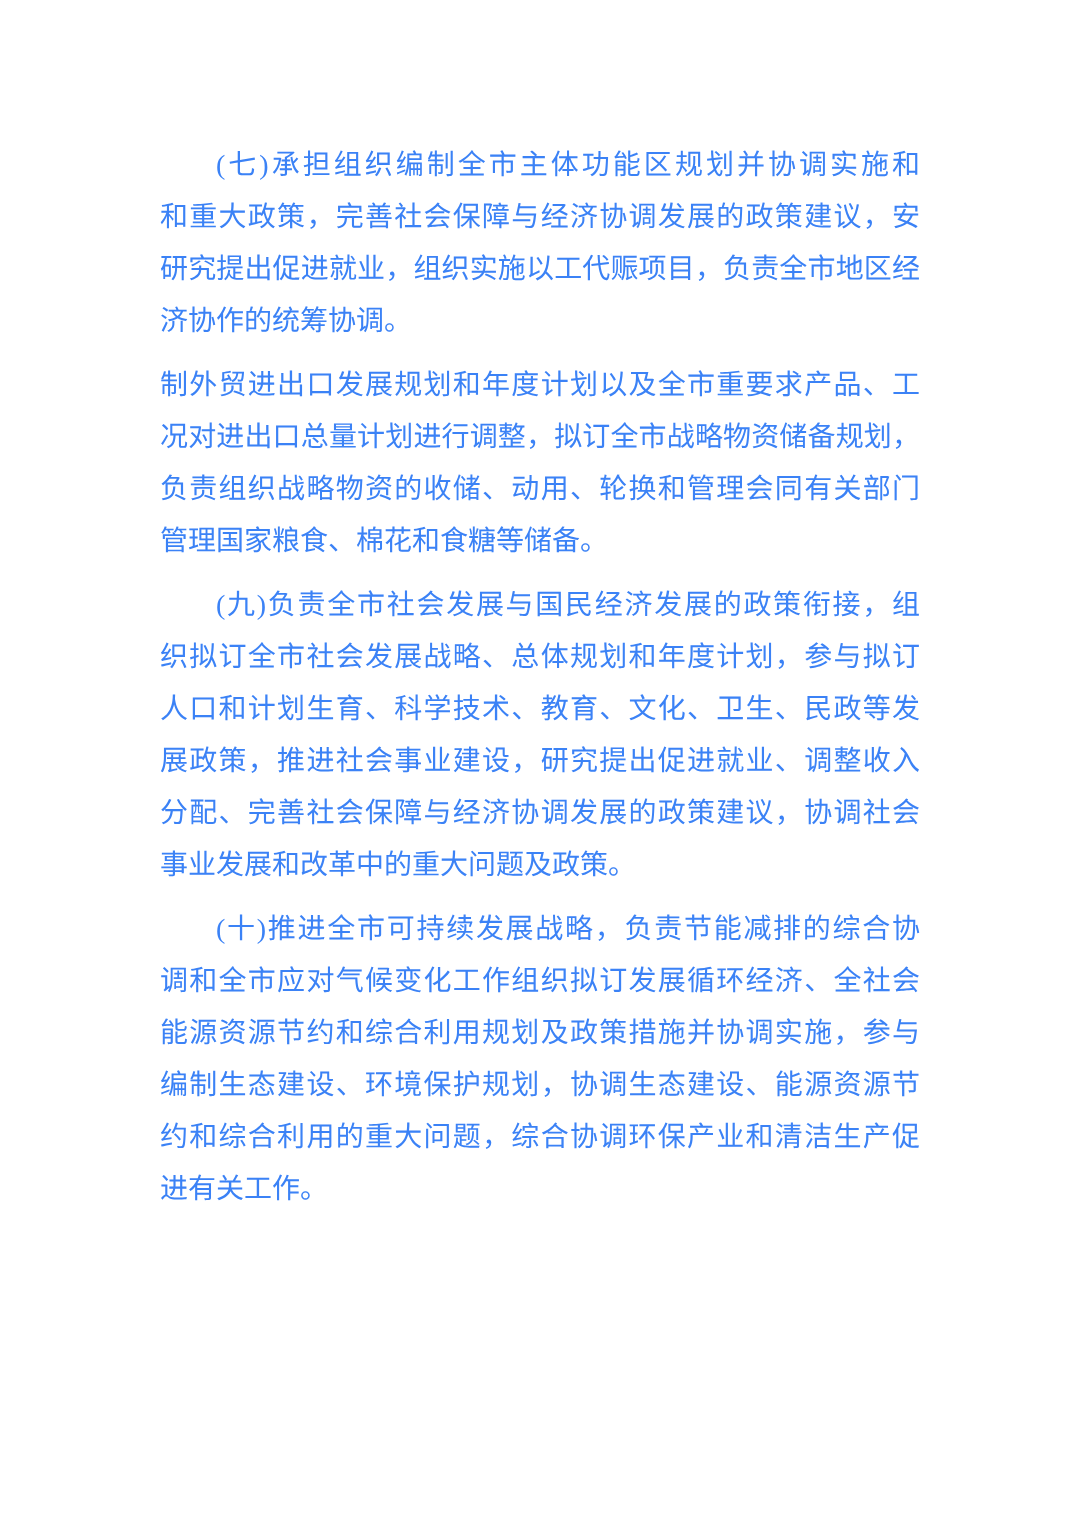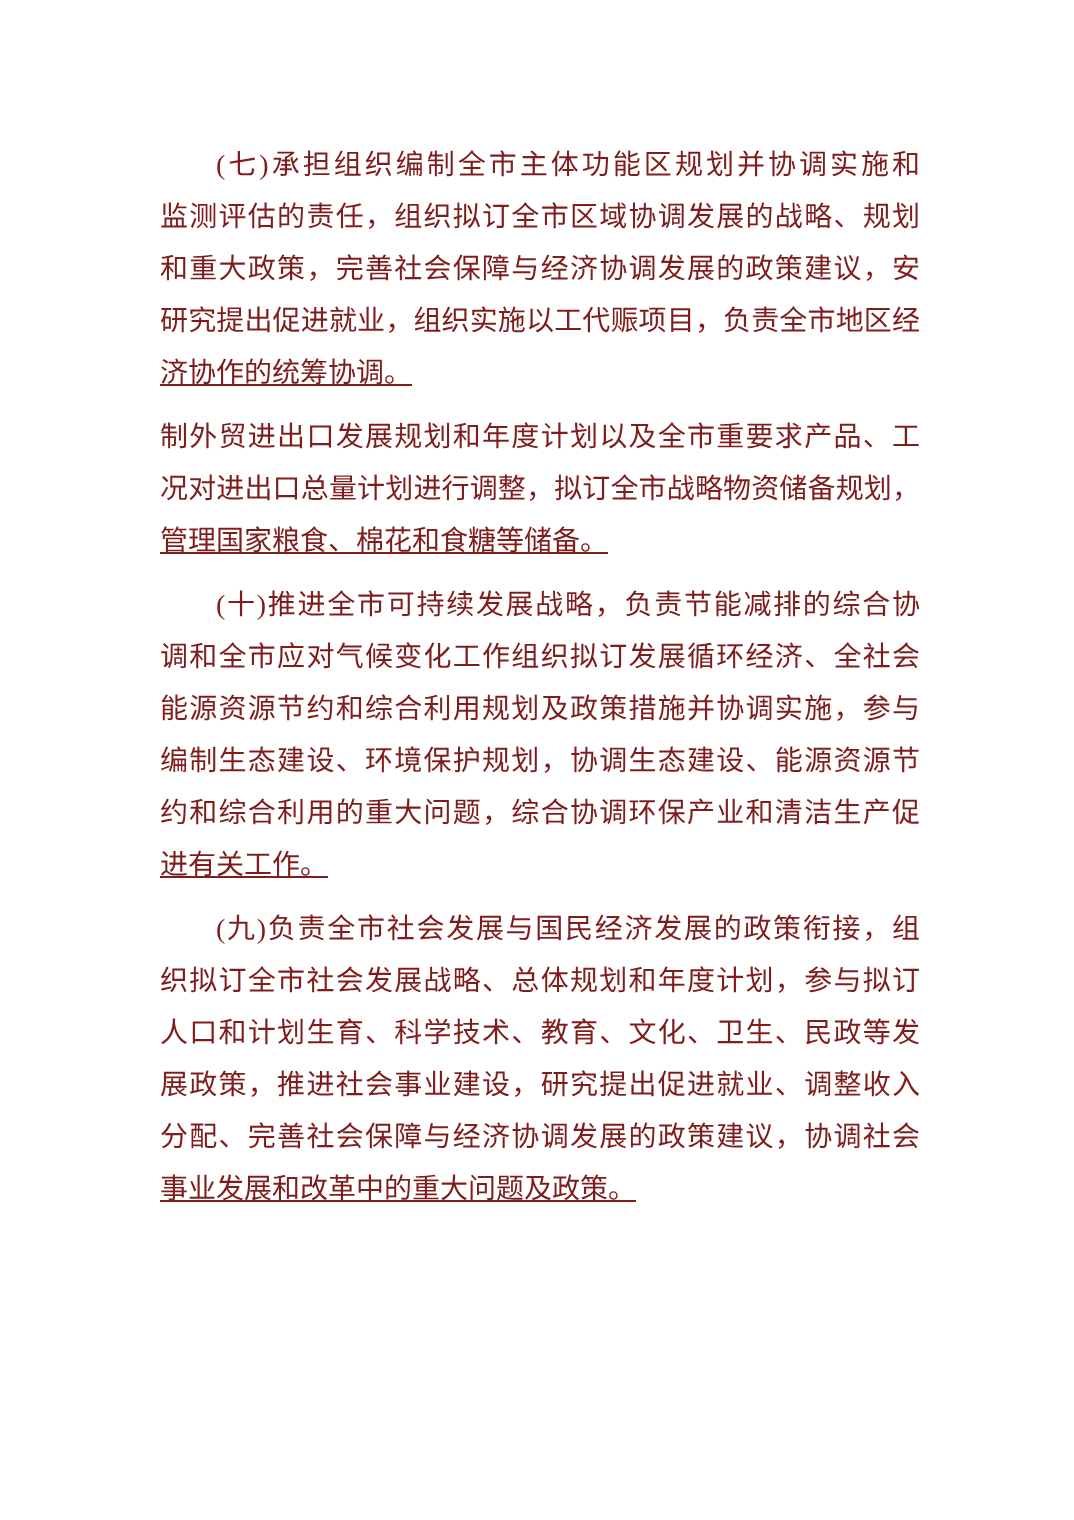--- a/index.html
+++ b/index.html
@@ -41,50 +41,49 @@
     text-align: justify;
     text-align-last: justify;
     min-height: 52px;
     white-space: normal;
   }
   .line.first {
     text-indent: 2em;
   }
   .line.last {
     text-align-last: left;
-    text-decoration: underline;
   }
 </style>
 </head>
 <body style="background: rgb(255, 255, 255);">
 
 <div class="page">
-  <div class="doc-body" style="color: #7f1d1d;">
+  <div class="doc-body" style="color: #3b82f6;">
       <div class="para">
         <div class="line first">(七)承担组织编制全市主体功能区规划并协调实施和</div>
-        <div class="line">监测评估的责任，组织拟订全市区域协调发展的战略、规划</div>
         <div class="line">和重大政策，完善社会保障与经济协调发展的政策建议，安</div>
         <div class="line">研究提出促进就业，组织实施以工代赈项目，负责全市地区经</div>
         <div class="line last">济协作的统筹协调。</div>
       </div>
       <div class="para">
         <div class="line">制外贸进出口发展规划和年度计划以及全市重要求产品、工</div>
         <div class="line">况对进出口总量计划进行调整，拟订全市战略物资储备规划，</div>
+        <div class="line">负责组织战略物资的收储、动用、轮换和管理会同有关部门</div>
         <div class="line last">管理国家粮食、棉花和食糖等储备。</div>
+      </div>
+      <div class="para">
+        <div class="line first">(九)负责全市社会发展与国民经济发展的政策衔接，组</div>
+        <div class="line">织拟订全市社会发展战略、总体规划和年度计划，参与拟订</div>
+        <div class="line">人口和计划生育、科学技术、教育、文化、卫生、民政等发</div>
+        <div class="line">展政策，推进社会事业建设，研究提出促进就业、调整收入</div>
+        <div class="line">分配、完善社会保障与经济协调发展的政策建议，协调社会</div>
+        <div class="line last">事业发展和改革中的重大问题及政策。</div>
       </div>
       <div class="para">
         <div class="line first">(十)推进全市可持续发展战略，负责节能减排的综合协</div>
         <div class="line">调和全市应对气候变化工作组织拟订发展循环经济、全社会</div>
         <div class="line">能源资源节约和综合利用规划及政策措施并协调实施，参与</div>
         <div class="line">编制生态建设、环境保护规划，协调生态建设、能源资源节</div>
         <div class="line">约和综合利用的重大问题，综合协调环保产业和清洁生产促</div>
         <div class="line last">进有关工作。</div>
       </div>
-      <div class="para">
-        <div class="line first">(九)负责全市社会发展与国民经济发展的政策衔接，组</div>
-        <div class="line">织拟订全市社会发展战略、总体规划和年度计划，参与拟订</div>
-        <div class="line">人口和计划生育、科学技术、教育、文化、卫生、民政等发</div>
-        <div class="line">展政策，推进社会事业建设，研究提出促进就业、调整收入</div>
-        <div class="line">分配、完善社会保障与经济协调发展的政策建议，协调社会</div>
-        <div class="line last">事业发展和改革中的重大问题及政策。</div>
-      </div>
     </div>
 </div>
 
 </body></html>

